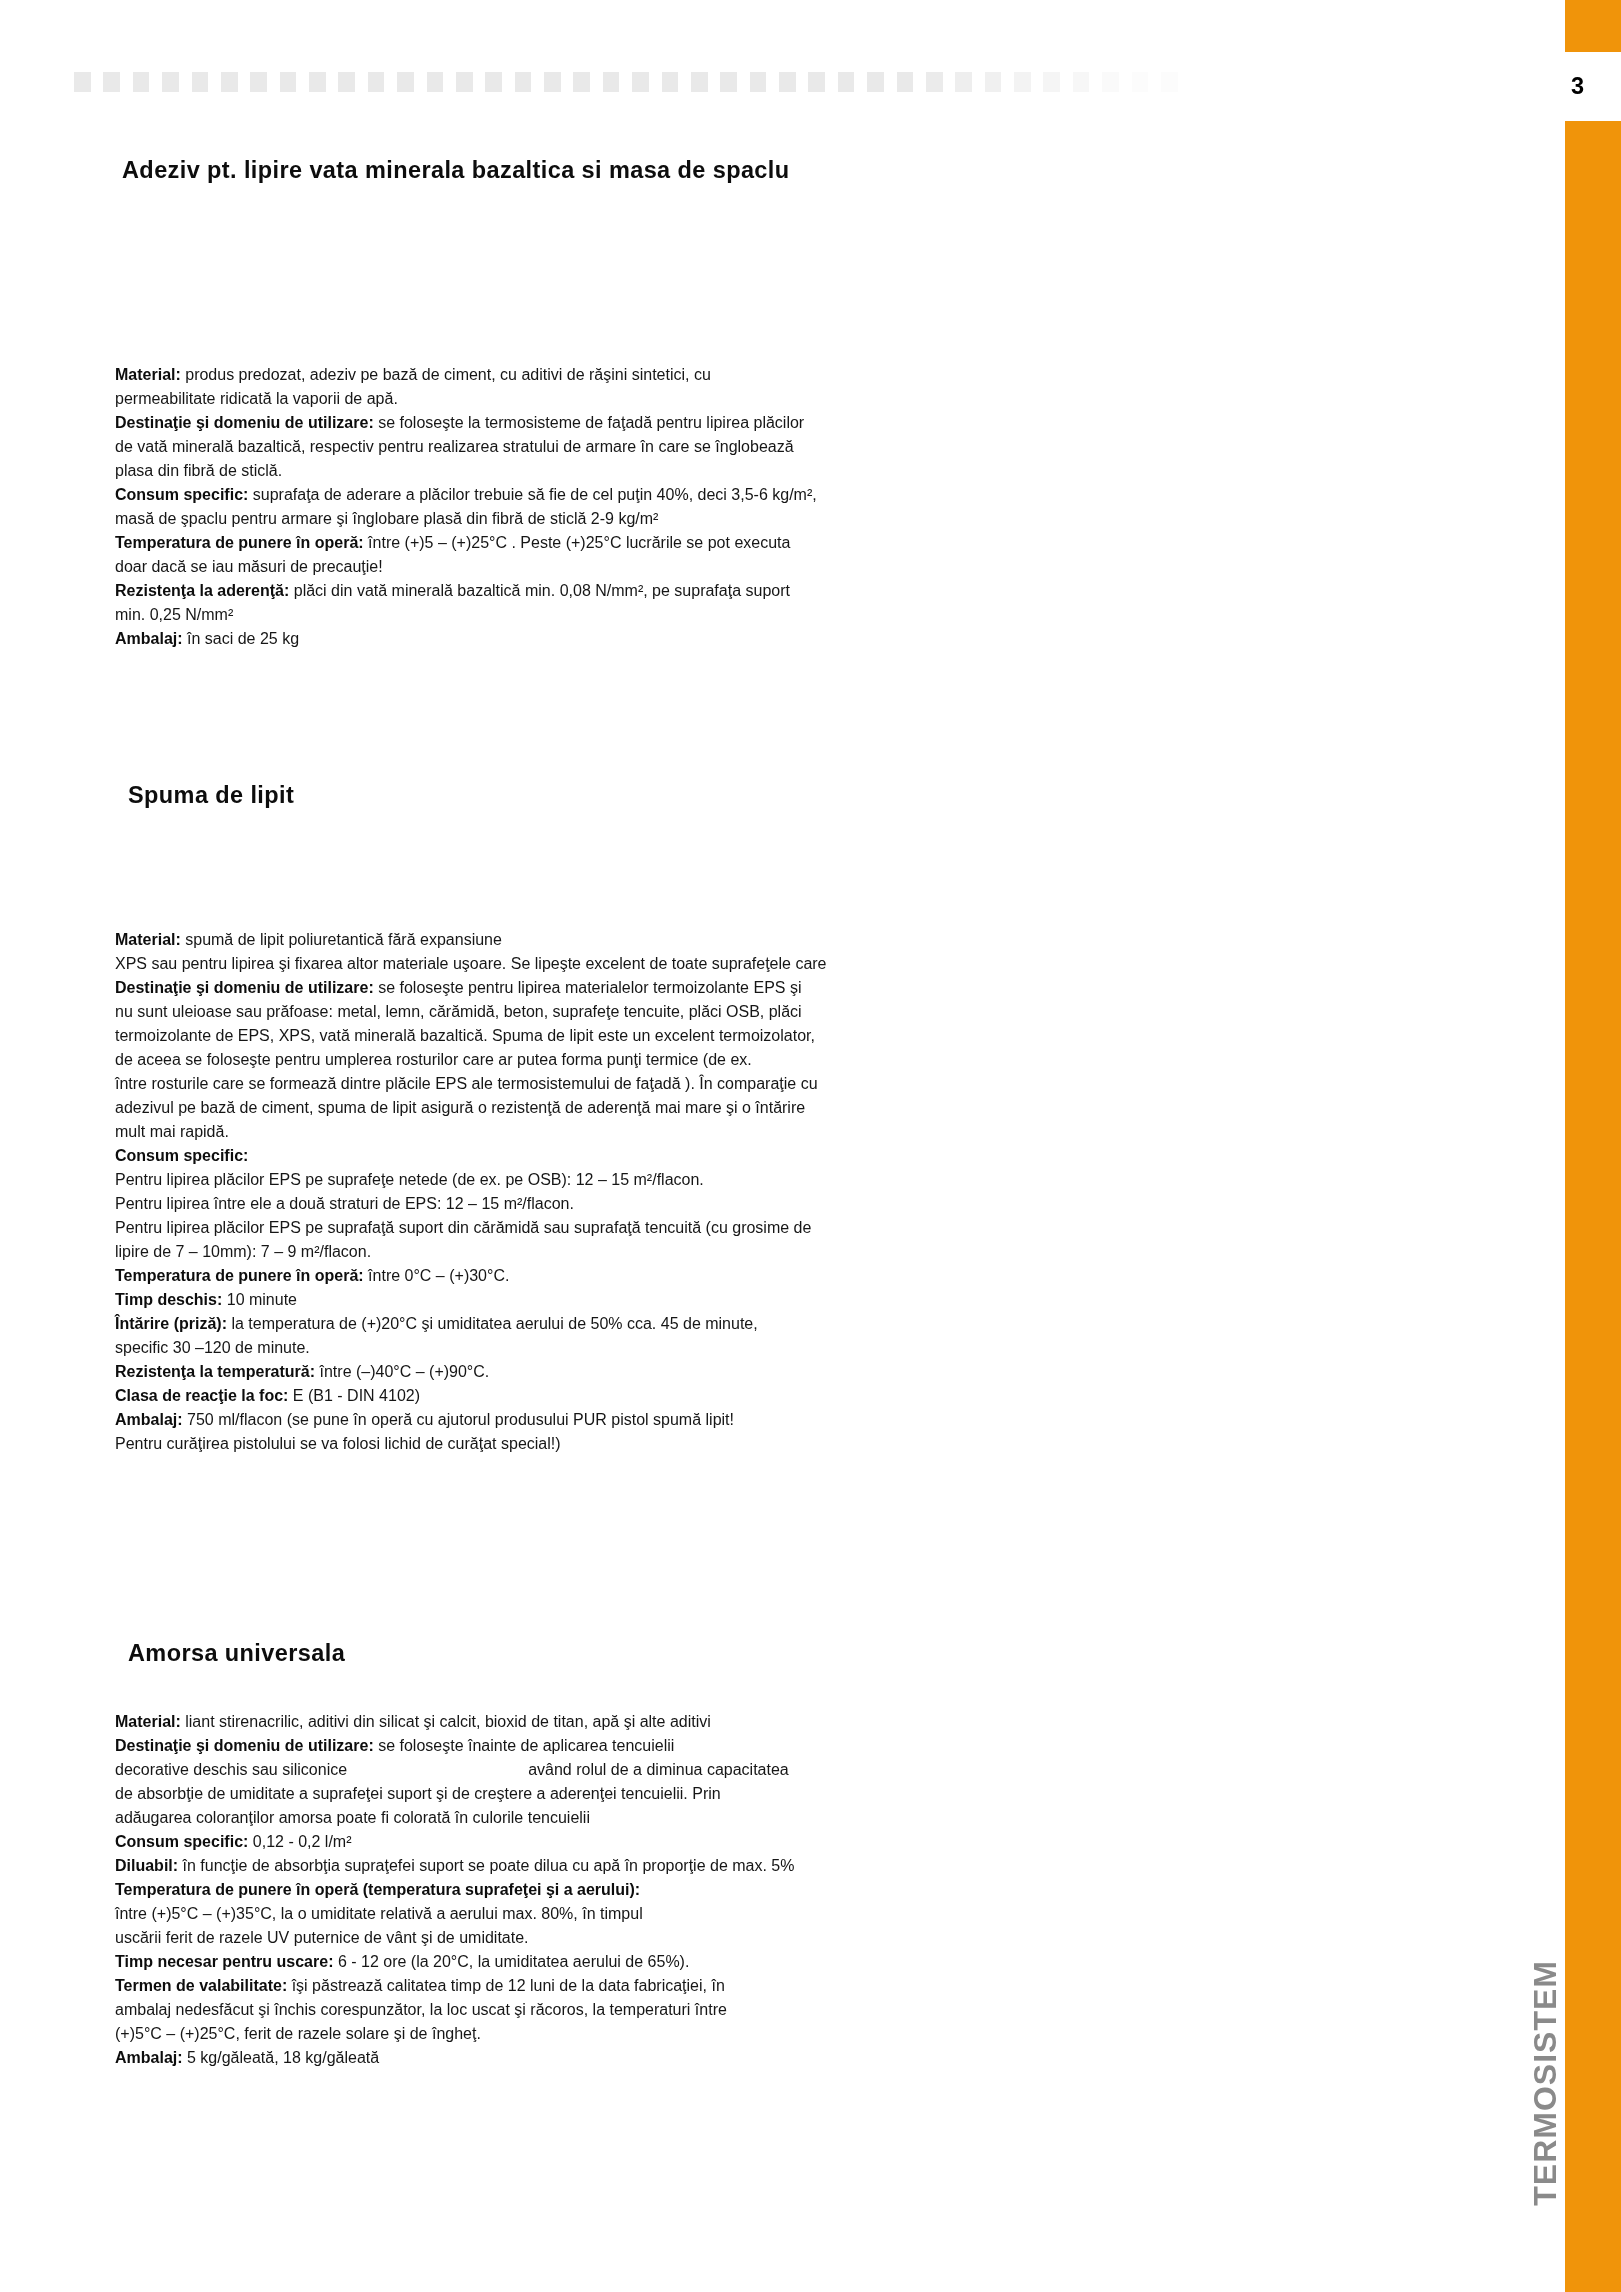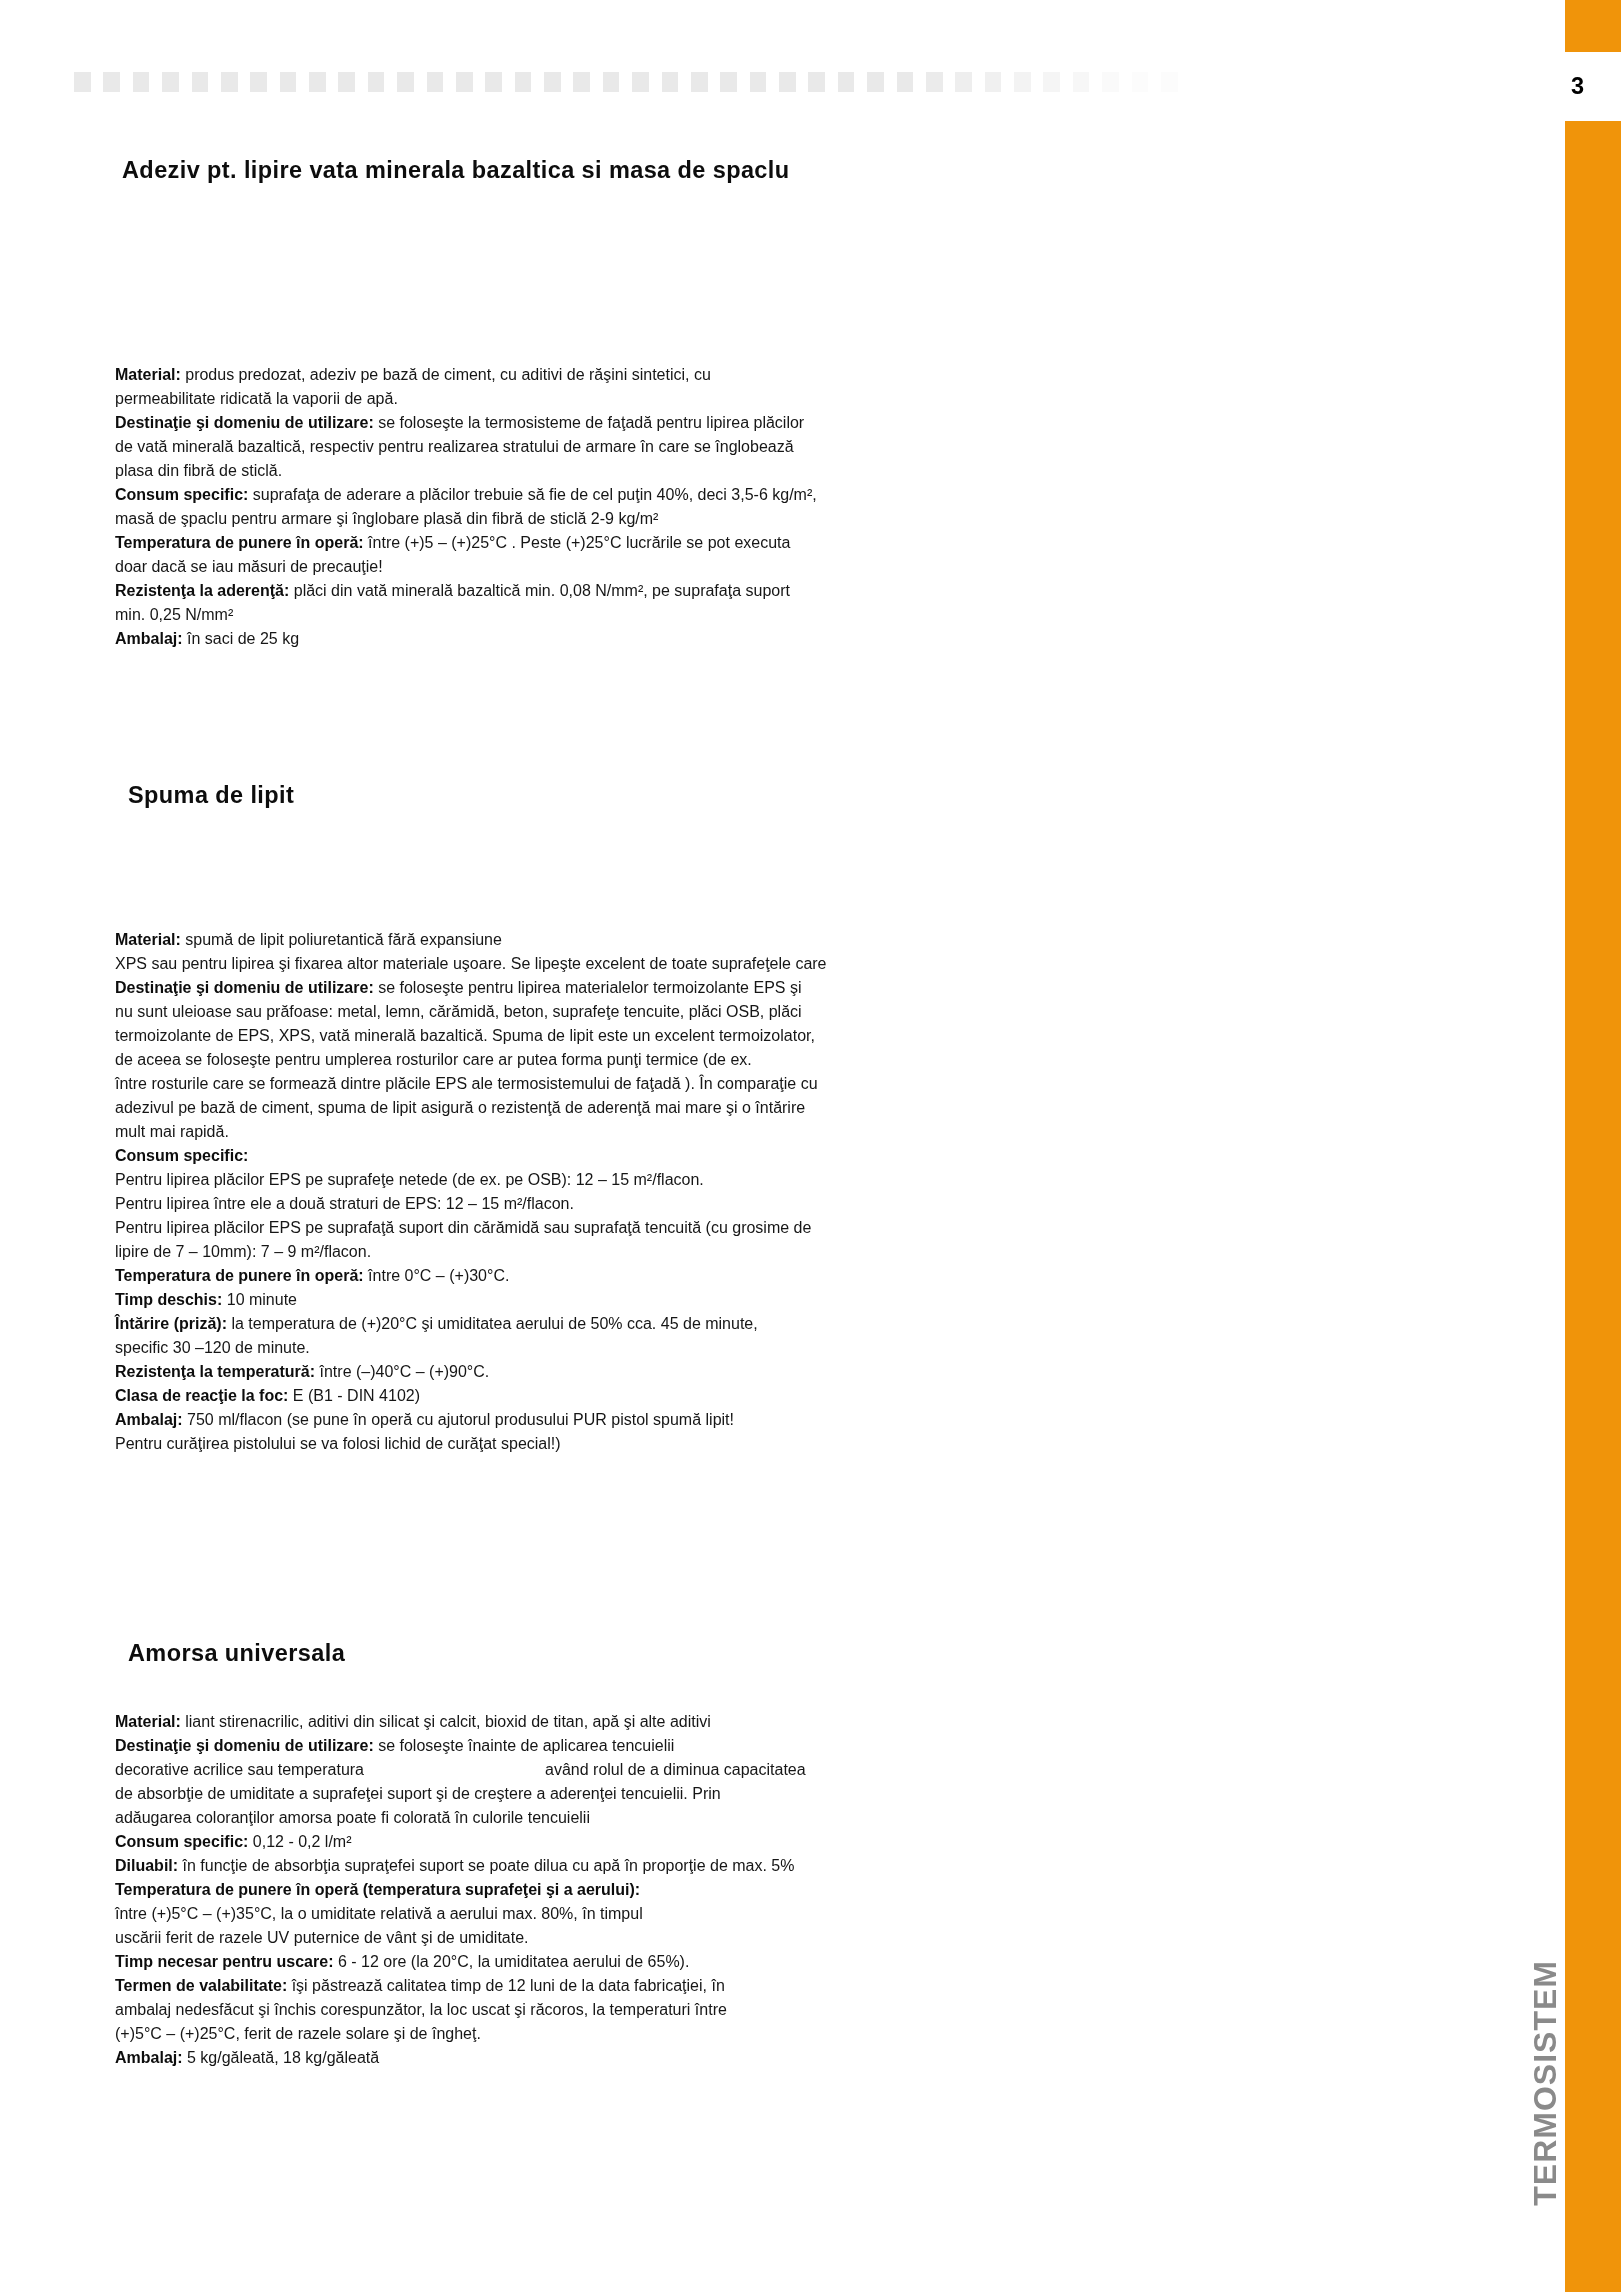--- a/index.html
+++ b/index.html
@@ -144,21 +144,21 @@
         <div class="line"><span>specific 30 –120 de minute.</span></div>
         <div class="line"><b>Rezistenţa la temperatură:</b><span> între (–)40°C – (+)90°C.</span></div>
         <div class="line"><b>Clasa de reacţie la foc:</b><span> E (B1 - DIN 4102)</span></div>
         <div class="line"><b>Ambalaj:</b><span> 750 ml/flacon (se pune în operă cu ajutorul produsului PUR pistol spumă lipit!</span></div>
         <div class="line"><span>Pentru curăţirea pistolului se va folosi lichid de curăţat special!)</span></div>
       </div>
       <div class="heading h2">Amorsa universala</div>
       <div class="body-block b2">
         <div class="line"><b>Material:</b><span> liant stirenacrilic, aditivi din silicat şi calcit, bioxid de titan, apă şi alte aditivi</span></div>
         <div class="line"><b>Destinaţie şi domeniu de utilizare:</b><span> se foloseşte înainte de aplicarea tencuielii</span></div>
-        <div class="line"><span>decorative acrilice sau temperatura</span><span style="display: inline-block; width: 181px;"></span><span>având rolul de a diminua capacitatea</span></div>
+        <div class="line"><span>decorative deschis sau siliconice</span><span style="display: inline-block; width: 181px;"></span><span>având rolul de a diminua capacitatea</span></div>
         <div class="line"><span>de absorbţie de umiditate a suprafeţei suport şi de creştere a aderenţei tencuielii. Prin</span></div>
         <div class="line"><span>adăugarea coloranţilor amorsa poate fi colorată în culorile tencuielii</span></div>
         <div class="line"><b>Consum specific:</b><span> 0,12 - 0,2 l/m²</span></div>
         <div class="line"><b>Diluabil:</b><span> în funcţie de absorbţia supraţefei suport se poate dilua cu apă în proporţie de max. 5%</span></div>
         <div class="line"><b>Temperatura de punere în operă (temperatura suprafeţei şi a aerului):</b></div>
         <div class="line"><span>între (+)5°C – (+)35°C, la o umiditate relativă a aerului max. 80%, în timpul</span></div>
         <div class="line"><span>uscării ferit de razele UV puternice de vânt şi de umiditate.</span></div>
         <div class="line"><b>Timp necesar pentru uscare:</b><span> 6 - 12 ore (la 20°C, la umiditatea aerului de 65%).</span></div>
         <div class="line"><b>Termen de valabilitate:</b><span> îşi păstrează calitatea timp de 12 luni de la data fabricaţiei, în</span></div>
         <div class="line"><span>ambalaj nedesfăcut şi închis corespunzător, la loc uscat şi răcoros, la temperaturi între</span></div>

